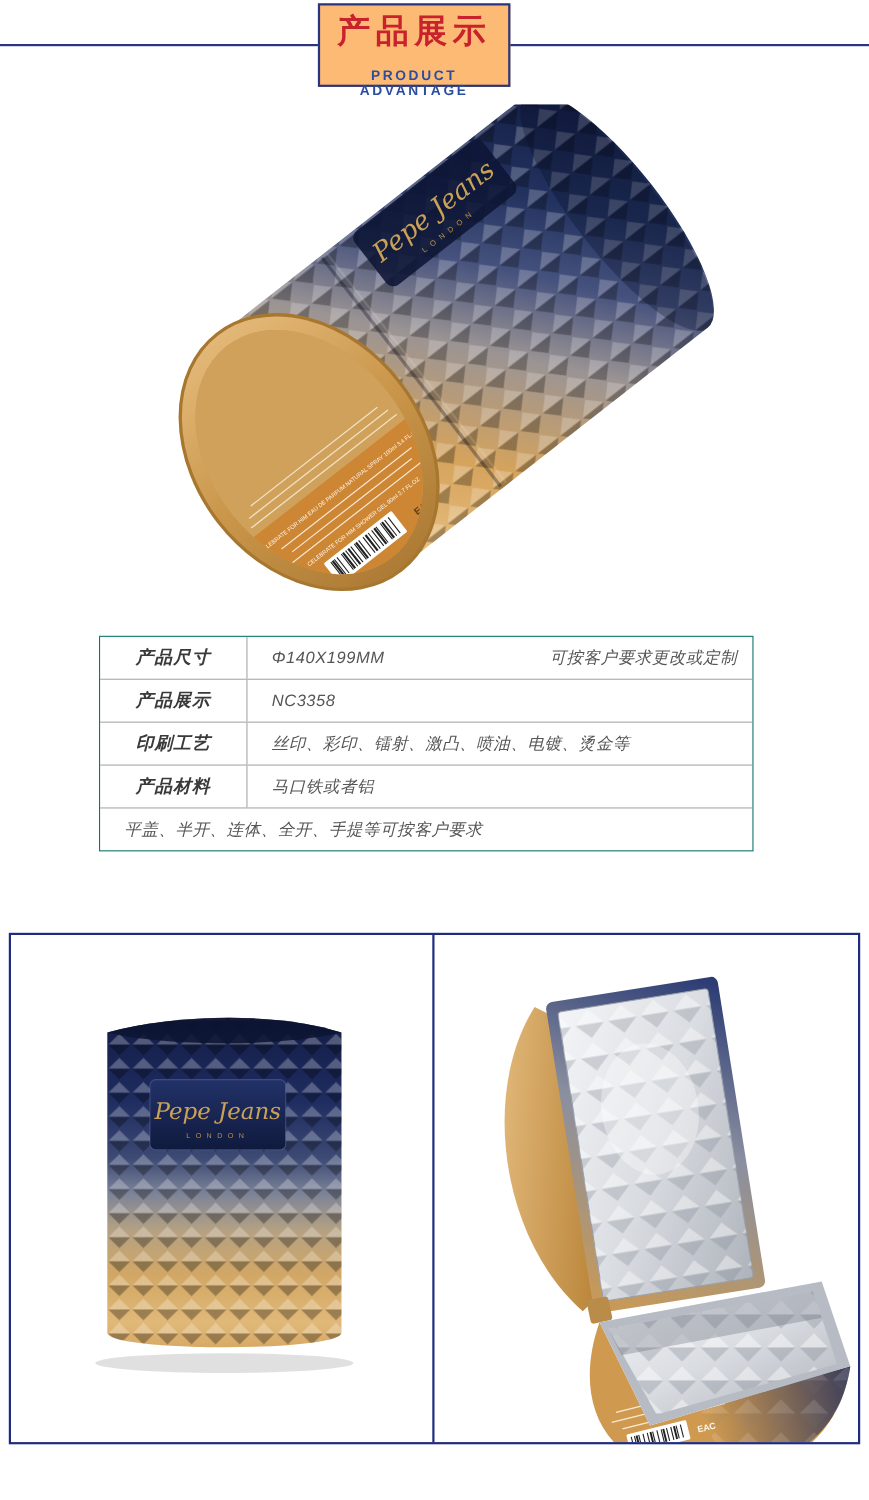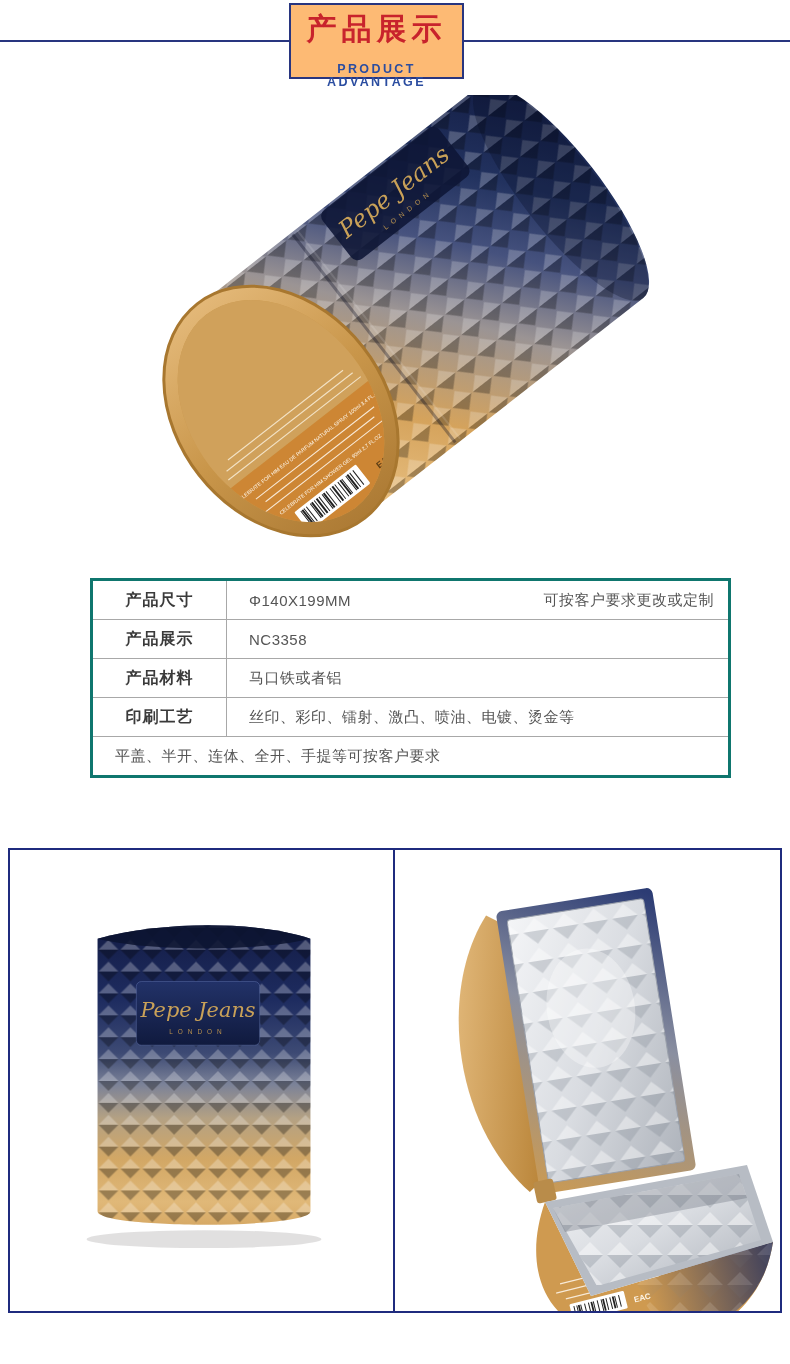--- a/index.html
+++ b/index.html
@@ -7,21 +7,21 @@
         font-family:"Liberation Sans","DejaVu Sans",sans-serif;}
   
   .hdr-line{position:absolute;top:40px;left:0;width:790px;height:2px;background:#28357f;}
   .hdr-box{position:absolute;top:3px;left:289px;width:175px;height:76px;background:#fdba74;
            border:2px solid #28357f;box-sizing:border-box;text-align:center;}
   .hdr-title{margin:9px 0 0 0;font-size:30px;font-weight:bold;color:#c8232c;letter-spacing:5px;line-height:1;}
   .hdr-sub{margin-top:19px;font-size:12.5px;font-weight:bold;color:#2b4da0;letter-spacing:2.4px;line-height:1;}
   
   .main-photo{position:absolute;left:135px;top:95px;width:525px;height:480px;}
   
-  .spec{position:absolute;left:90px;top:578px;width:641px;border:3px solid #0f766e;box-sizing:border-box;}
+  .spec{position:absolute;left:90px;top:578px;width:595px;border:1px solid #0f766e;box-sizing:border-box;font-style:italic;}
   .t-row{display:flex;height:38px;border-top:1px solid #a8a8a8;align-items:stretch;}
   .t-row:first-child{border-top:none;}
   .t-label{width:133px;flex:0 0 133px;border-right:1px solid #a8a8a8;display:flex;align-items:center;
            justify-content:center;font-size:16px;font-weight:bold;color:#3a3a3a;letter-spacing:1px;}
   .t-value{flex:1;display:flex;align-items:center;padding:0 14px 0 22px;font-size:15px;color:#555;letter-spacing:0.5px;}
   .v-right{margin-left:auto;}
   
   .gallery{position:absolute;left:8px;top:848px;width:774px;height:465px;border:2px solid #1f2b7e;
            box-sizing:border-box;display:flex;background:#fff;}
   .g-panel{width:50%;height:100%;position:relative;}
@@ -103,26 +103,26 @@
       <div class="t-value">
           <span>Φ140X199MM</span>
         <span class="v-right">可按客户要求更改或定制</span>
         </div>
     </div>
     <div class="t-row">
       <div class="t-label">产品展示</div>
       <div class="t-value">NC3358</div>
     </div>
     <div class="t-row">
+      <div class="t-label">印刷工艺</div>
+      <div class="t-value">丝印、彩印、镭射、激凸、喷油、电镀、烫金等</div>
+    </div>
+    <div class="t-row">
       <div class="t-label">产品材料</div>
       <div class="t-value">马口铁或者铝</div>
-    </div>
-    <div class="t-row">
-      <div class="t-label">印刷工艺</div>
-      <div class="t-value">丝印、彩印、镭射、激凸、喷油、电镀、烫金等</div>
     </div>
     <div class="t-row">
       <div class="t-value">平盖、半开、连体、全开、手提等可按客户要求</div>
     </div>
   </div>
 
   <div class="gallery">
 
     <div class="g-panel first">
       <svg viewBox="0 0 385 461">

